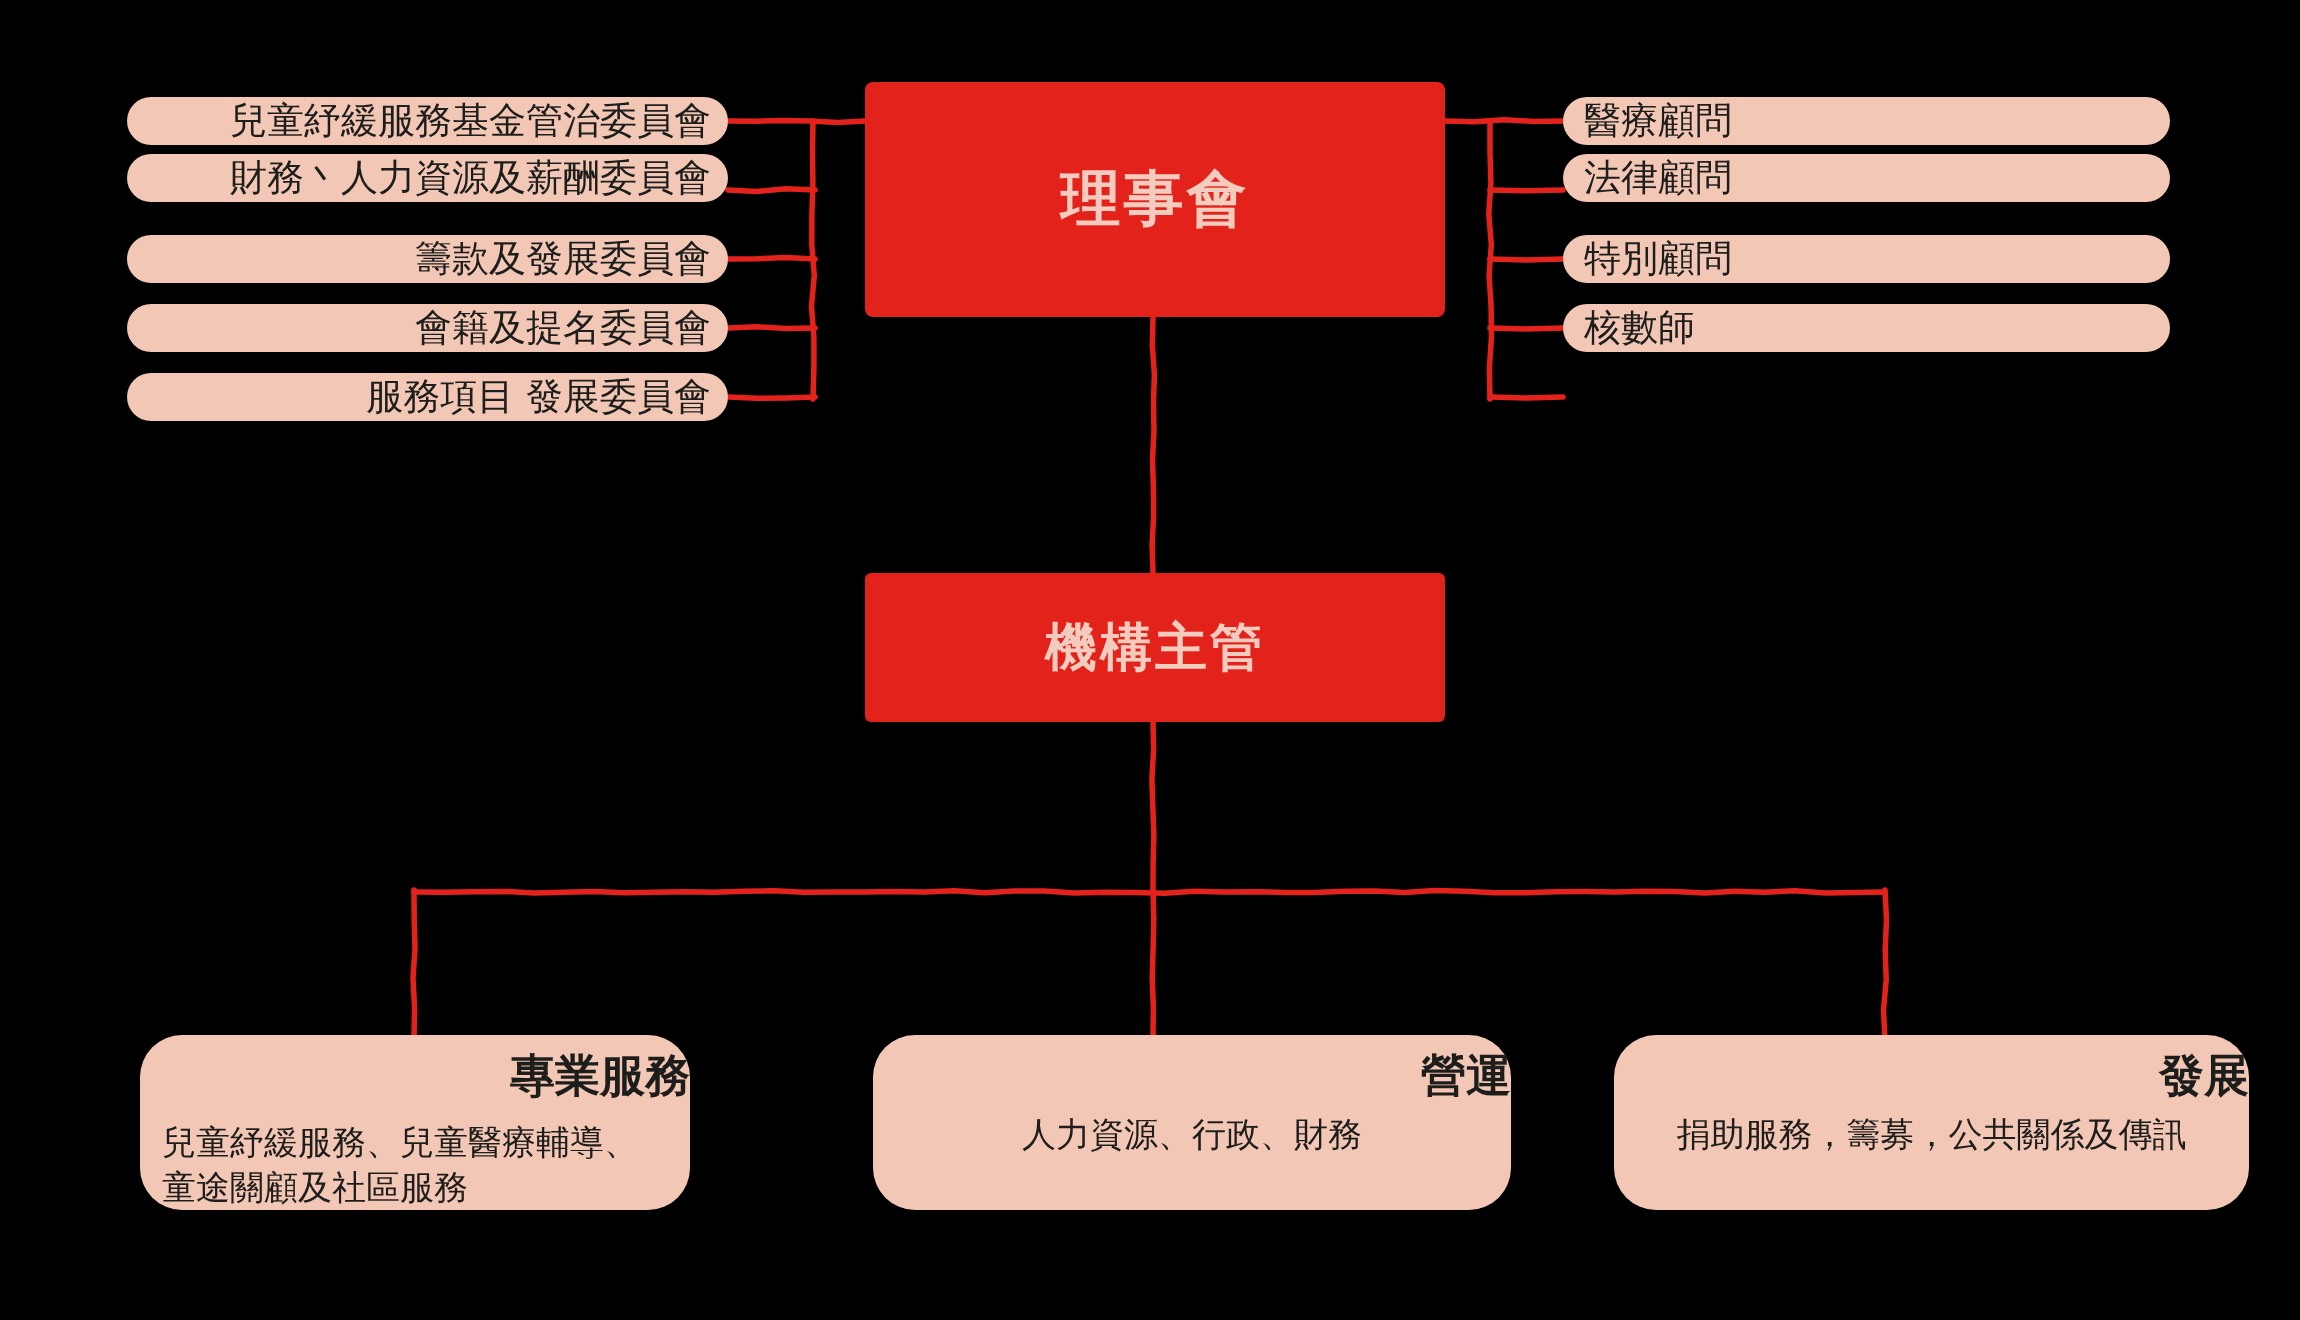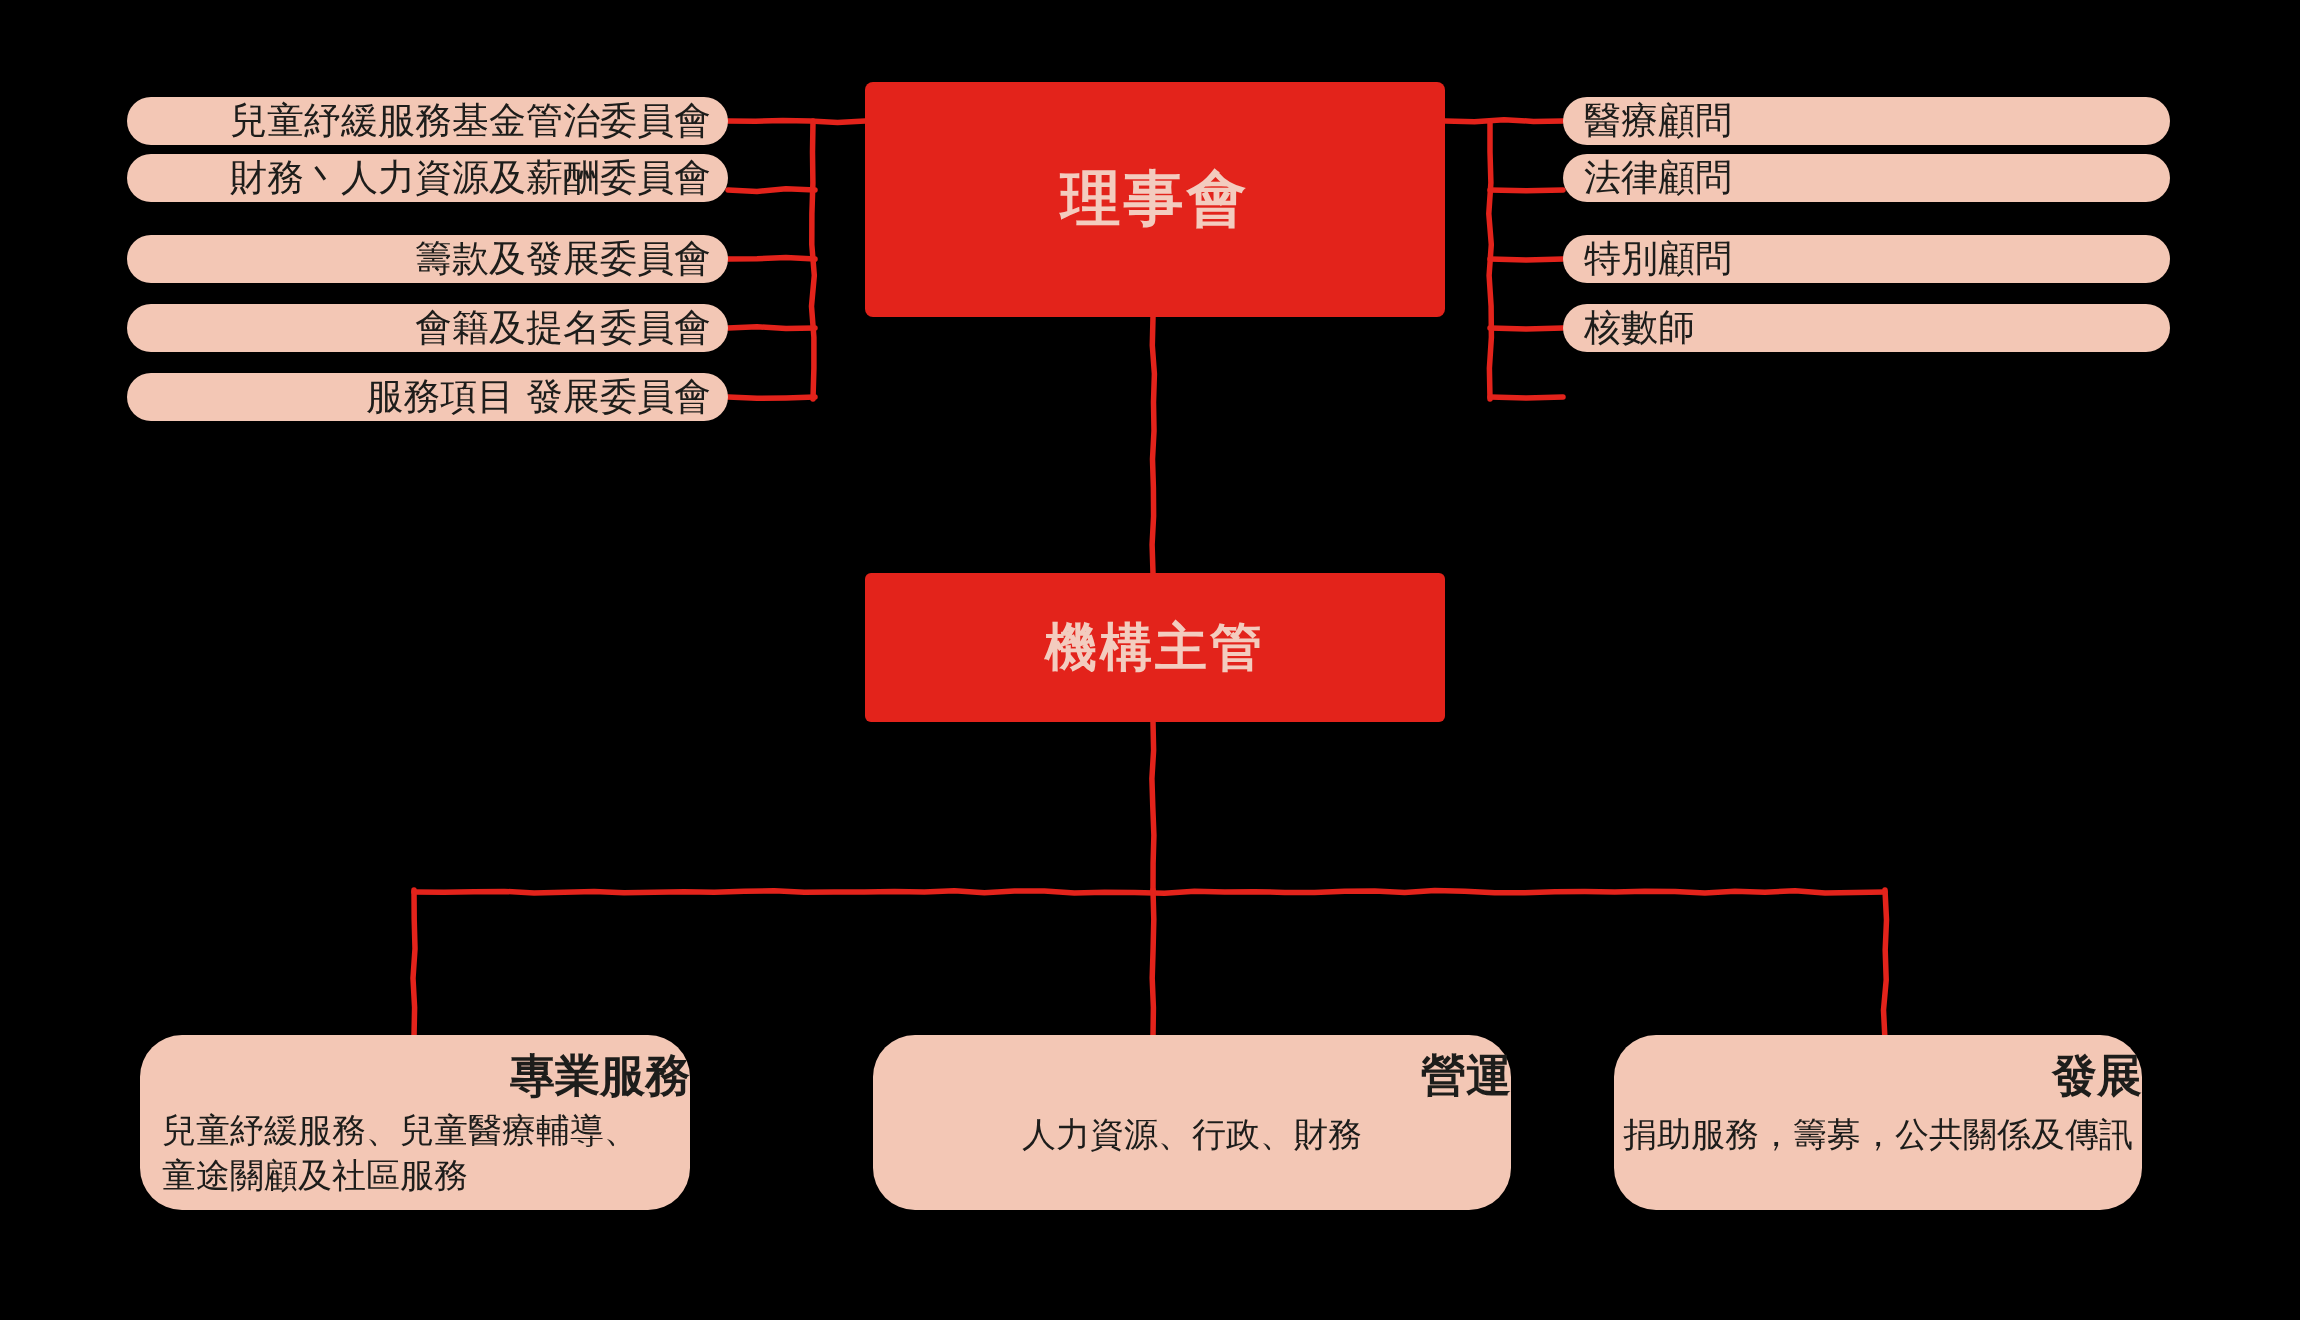--- a/index.html
+++ b/index.html
@@ -65,24 +65,24 @@
     font-weight:600;
     line-height:56px;
     margin-top:13px;
   }
   .dept .dept-body{
     font-size:34px;
     line-height:45px;
     font-weight:400;
   }
   .dept-left{left:140px;width:550px;}
-  .dept-left .dept-body{text-align:left;padding:0 22px;margin-top:4px;}
+  .dept-left .dept-body{text-align:left;padding:0 22px;margin-top:19px;font-family:Liberation Mono, monospace;}
   .dept-mid{left:873px;width:638px;}
   .dept-mid .dept-body{text-align:center;margin-top:8px;}
-  .dept-right{left:1614px;width:528px;}
+  .dept-right{left:1614px;width:635px;}
   .dept-right .dept-body{text-align:center;margin-top:8px;}
 </style>
 </head>
 <body>
 
 <div class="canvas">
 
   <svg class="connectors" viewBox="0 0 2300 1320" aria-hidden="true">
       <polyline points="728.0,121.0 755.4,121.3 782.8,120.4 810.2,121.1 837.6,122.5 865.0,121.0" fill="none" stroke="var(--red)" stroke-width="5.5" stroke-linecap="round" stroke-linejoin="round"></polyline>
       <polyline points="813.0,121.0 812.5,151.9 812.9,182.8 811.9,213.7 811.8,244.6 814.3,275.4 811.5,306.3 813.9,337.2 813.9,368.1 813.0,399.0" fill="none" stroke="var(--red)" stroke-width="5.5" stroke-linecap="round" stroke-linejoin="round"></polyline>

